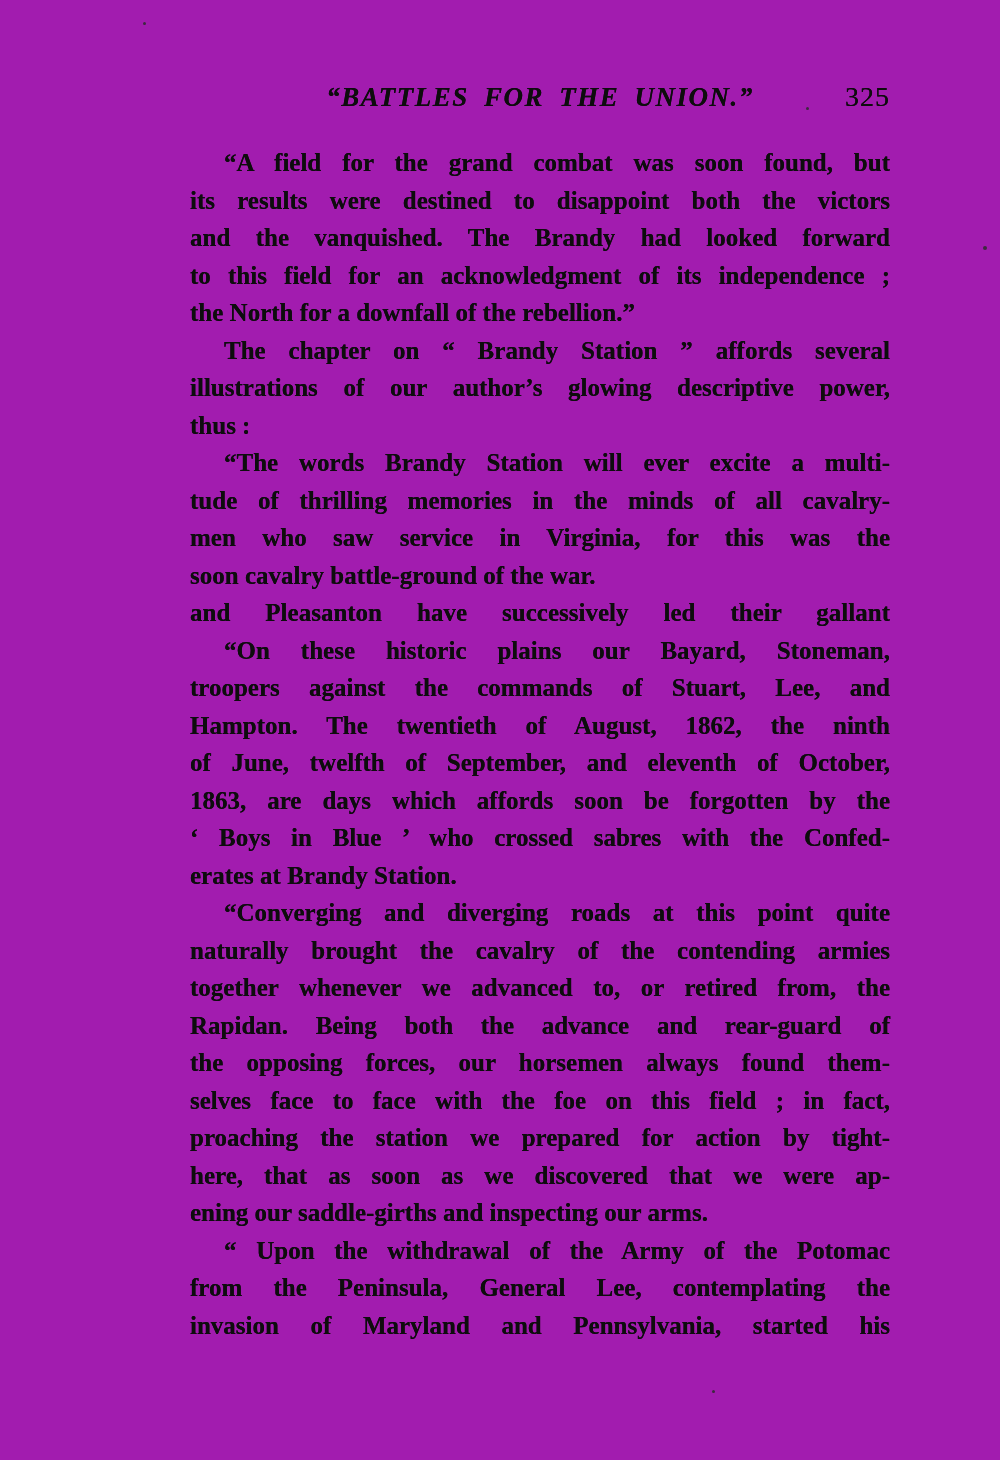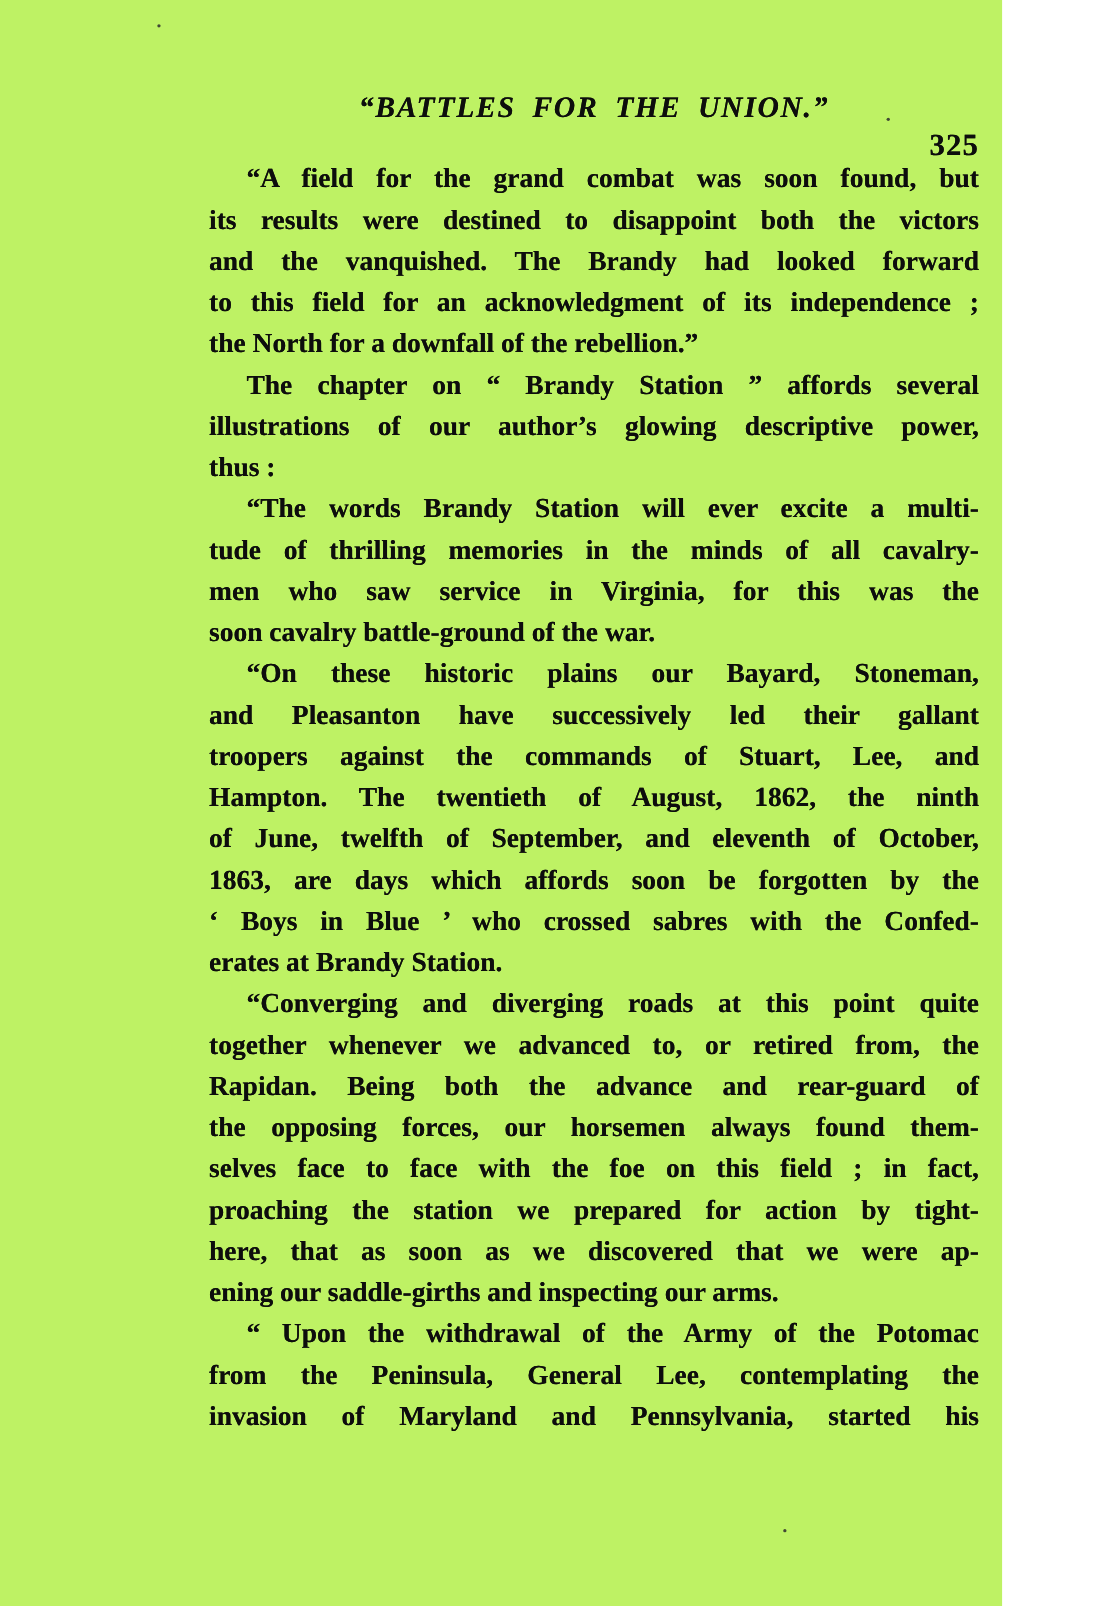--- a/index.html
+++ b/index.html
@@ -1,22 +1,22 @@
 <!DOCTYPE html>
 <html><head>
 <meta charset="utf-8">
 <style>
   html, body { margin: 0; padding: 0; }
   body { width: 1000px; height: 1460px; background: #ffffff; }
 
   .page {
     position: relative;
-    width: 911px;
+    width: 1000px;
     height: 1460px;
-    background: #bef264;
+    background: #a21caf;
     color: #0d0d0d;
     font-family: "Liberation Serif", serif;
     overflow: hidden;
   }
 
   .running-header {
     position: absolute;
     top: 82px;
     left: 190px;
     width: 700px;
@@ -30,25 +30,24 @@
     font-size: 27px;
     letter-spacing: 1.5px;
     word-spacing: 7px;
     text-shadow: 0 0 0.5px rgba(0,0,0,0.85);
     white-space: nowrap;
   }
   .page-number {
     position: absolute;
     right: 0;
     top: -1px;
-    font-weight: bold;
+    font-weight: normal;
     font-size: 28px;
     letter-spacing: 1px;
     text-shadow: 0 0 0.5px rgba(0,0,0,0.85);
-    margin-top: 36px;
   }
 
   .body-text {
     position: absolute;
     left: 190px;
     top: 144px;
     width: 700px;
     font-size: 25px;
     line-height: 37.5px;
     font-weight: bold;
@@ -97,31 +96,32 @@
         <div class="line">illustrations of our author’s glowing descriptive power,</div>
         <div class="line last">thus :</div>
       </div>
       <div class="paragraph">
         <div class="line first">“The words Brandy Station will ever excite a multi-</div>
         <div class="line">tude of thrilling memories in the minds of all cavalry-</div>
         <div class="line">men who saw service in Virginia, for this was the</div>
         <div class="line last">soon cavalry battle-ground of the war.</div>
       </div>
       <div class="paragraph">
+        <div class="line">and Pleasanton have successively led their gallant</div>
         <div class="line first">“On these historic plains our Bayard, Stoneman,</div>
-        <div class="line">and Pleasanton have successively led their gallant</div>
         <div class="line">troopers against the commands of Stuart, Lee, and</div>
         <div class="line">Hampton. The twentieth of August, 1862, the ninth</div>
         <div class="line">of June, twelfth of September, and eleventh of October,</div>
         <div class="line">1863, are days which affords soon be forgotten by the</div>
         <div class="line">‘ Boys in Blue ’ who crossed sabres with the Confed-</div>
         <div class="line last">erates at Brandy Station.</div>
       </div>
       <div class="paragraph">
         <div class="line first">“Converging and diverging roads at this point quite</div>
+        <div class="line">naturally brought the cavalry of the contending armies</div>
         <div class="line">together whenever we advanced to, or retired from, the</div>
         <div class="line">Rapidan. Being both the advance and rear-guard of</div>
         <div class="line">the opposing forces, our horsemen always found them-</div>
         <div class="line">selves face to face with the foe on this field ; in fact,</div>
         <div class="line">proaching the station we prepared for action by tight-</div>
         <div class="line">here, that as soon as we discovered that we were ap-</div>
         <div class="line last">ening our saddle-girths and inspecting our arms.</div>
       </div>
       <div class="paragraph">
         <div class="line first">“ Upon the withdrawal of the Army of the Potomac</div>

